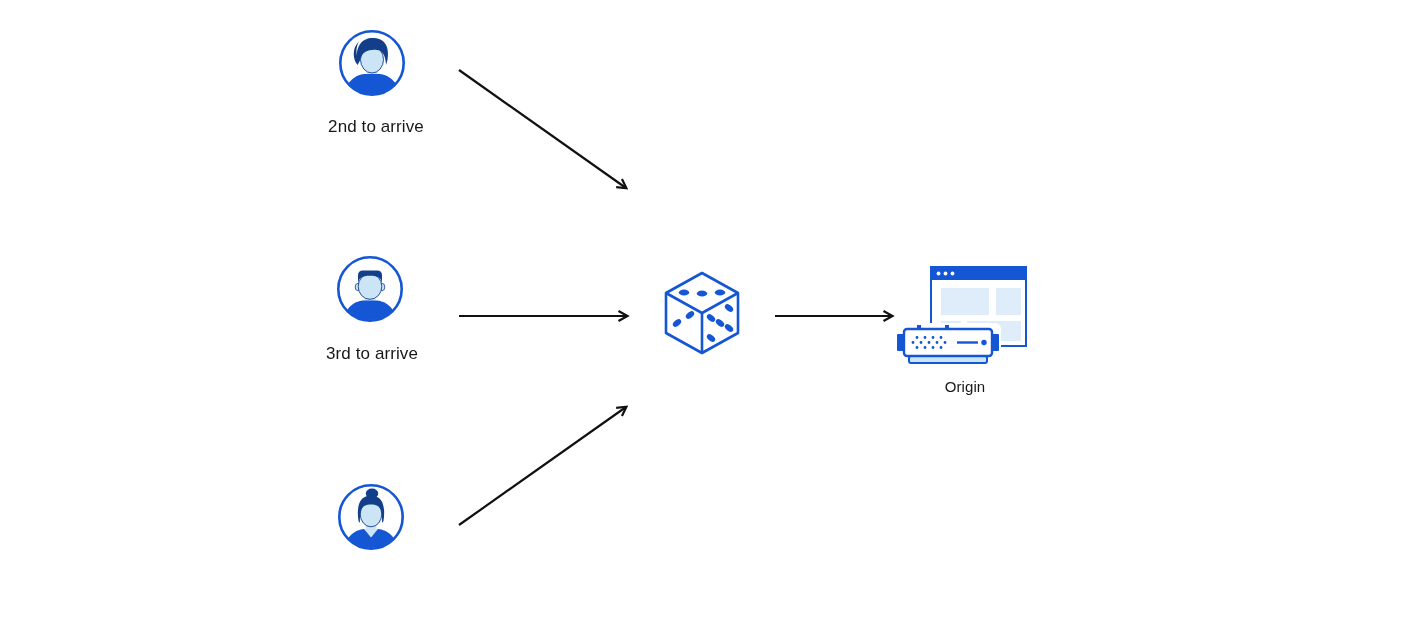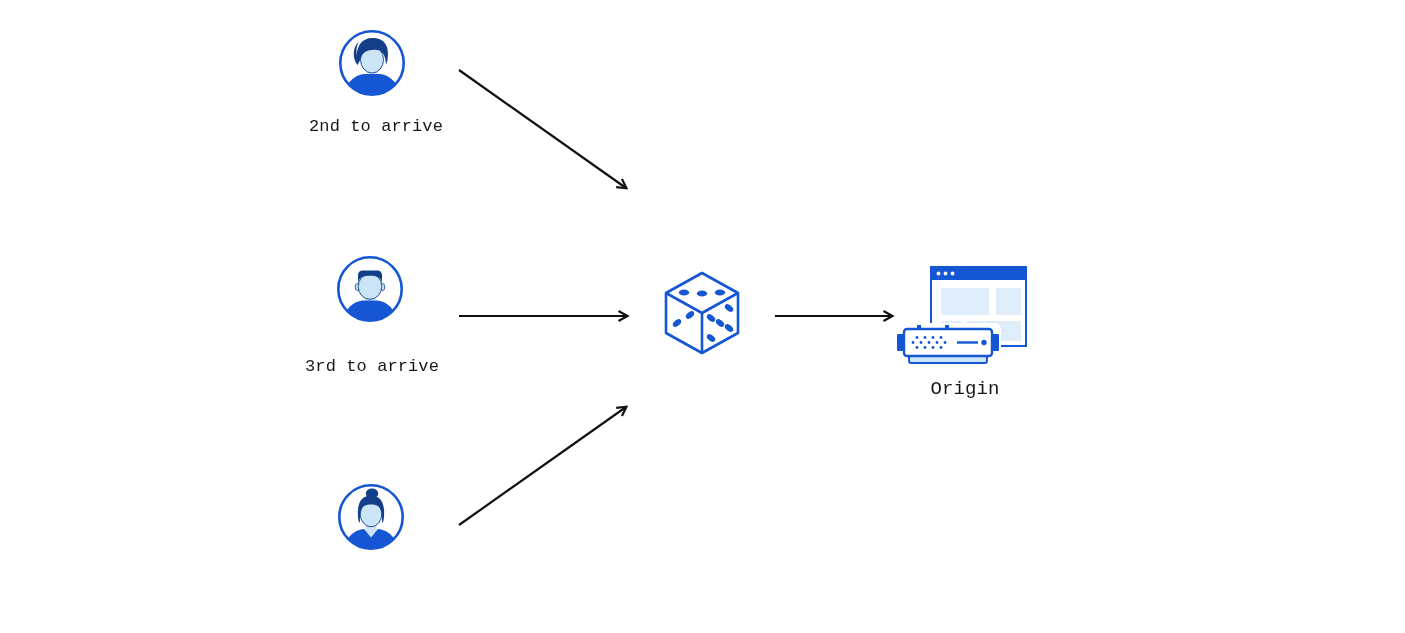--- a/index.html
+++ b/index.html
@@ -6,33 +6,33 @@
     --blue:#1556d4;
     --navy:#123e8a;
     --skin:#cbe5f6;
     --panel:#dfecf9;
     --arrow:#111111;
     --bg:#ffffff;
   }
   html,body{margin:0;padding:0;background:var(--bg);}
   .canvas{
     position:relative;width:1405px;height:633px;background:var(--bg);
-    font-family:Liberation Mono, monospace;overflow:hidden;
+    font-family:Liberation Sans, sans-serif;overflow:hidden;
   }
   .abs{position:absolute;}
   .node-label{
     position:absolute;width:180px;text-align:center;
     font-size:17px;color:#17181a;letter-spacing:.1px;
   }
-  #lbl-origin{font-size:19px;}
+  #lbl-origin{font-size:15px;}
   #av-top{left:339px;top:30px;}
   #av-mid{left:337px;top:256px;}
   #av-bot{left:338px;top:484px;}
   #lbl-top{left:286px;top:117px;}
-  #lbl-mid{left:282px;top:344px;margin-top:13px;}
+  #lbl-mid{left:282px;top:344px;}
   #lbl-bot{left:280px;top:572px;}
   #lbl-origin{left:875px;top:378px;}
   #dice{left:664px;top:270px;}
   #origin-icon{left:895px;top:262px;}
   #arrows{left:0;top:0;}
 </style>
 </head>
 <body>
 
 <div class="canvas">

